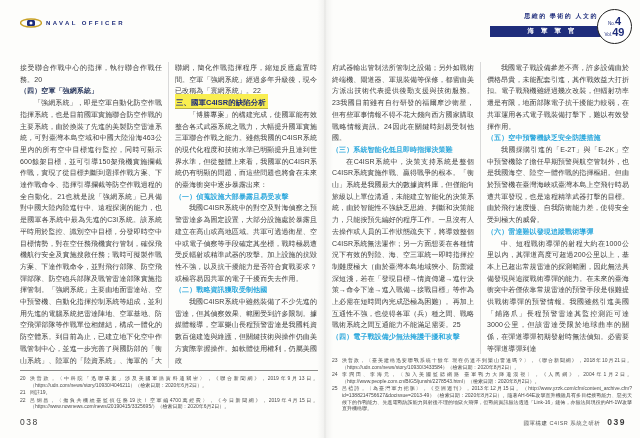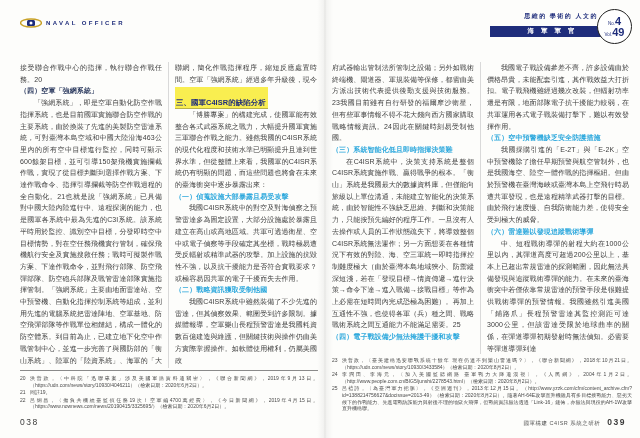--- a/index.html
+++ b/index.html
@@ -32,21 +32,21 @@
   .page.left .cols{top:62px;left:20px;width:298px;height:306px;}
   .page.right .cols{top:62px;left:12px;width:298px;height:292px;}
   .col{width:142px;overflow:hidden;}
   .col-divider{width:1px;background:#d9d9d9;margin:0 6px;align-self:stretch;}
 
   .blk{margin:0;font-size:7px;line-height:11.7px;text-align:justify;color:#3d3d3d;text-indent:2em;letter-spacing:0.1px;}
   .blk.noindent{text-indent:0;}
   .blk.subhead-cyan{color:#2fa9dd;font-weight:bold;text-indent:0;}
   .blk.subhead-dark{color:#2e3c60;font-weight:bold;text-indent:0;}
   .blk.section{text-indent:0;font-size:7.4px;font-weight:bold;color:#1f2d7b;}
-  .blk.section .hl{background:#f9ee50;padding:11px 2px 1px 1px;border-bottom:1px solid #b9b24a;}
+  .blk.section .hl{background:#f9ee50;padding:4px 2px 1px 1px;border-bottom:1px solid #b9b24a;}
 
   
   .fn-rule{position:absolute;top:370px;left:20px;width:298px;height:1px;background:#8a8a8a;}
   .footnotes{position:absolute;font-size:5px;line-height:6.6px;color:#4a4a4a;text-align:justify;}
   .page.left .footnotes{top:375px;left:20px;width:298px;}
   .page.right .footnotes{top:357px;left:12px;width:300px;}
   .fn{margin:0 0 1px 0;display:flex;}
   .fn-num{flex:0 0 10px;}
   .fn-text{flex:1;}
 

